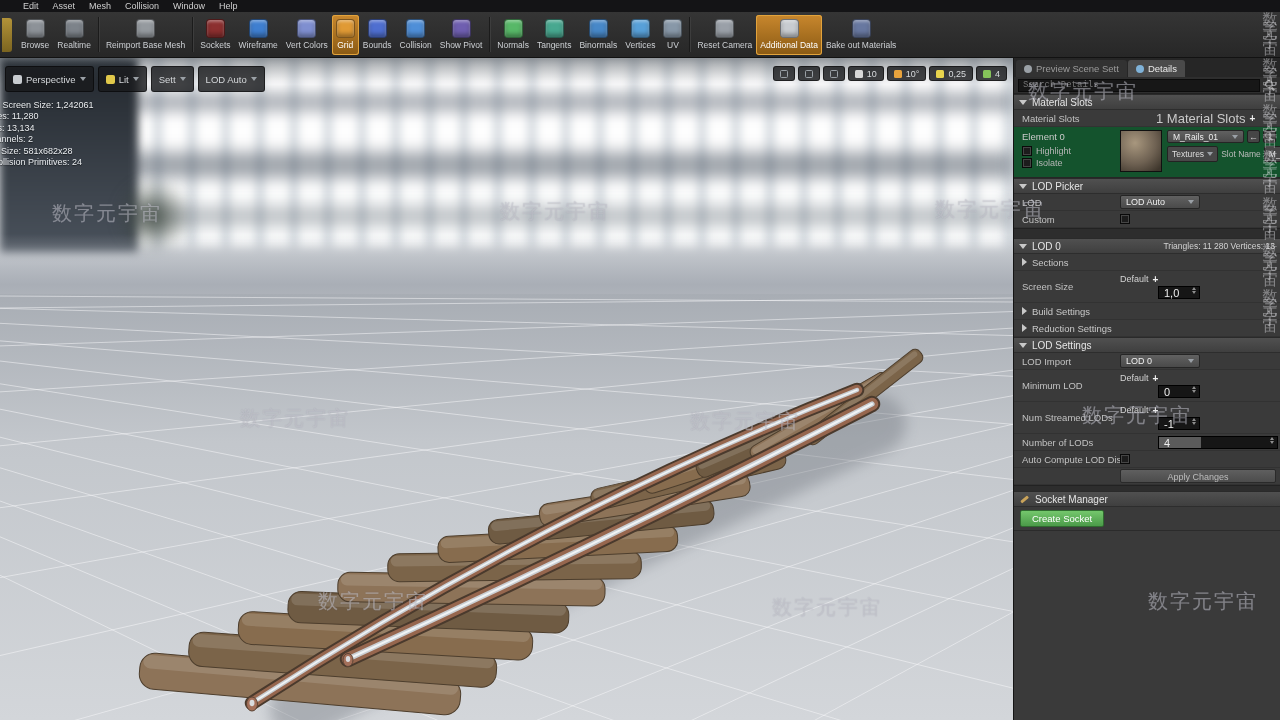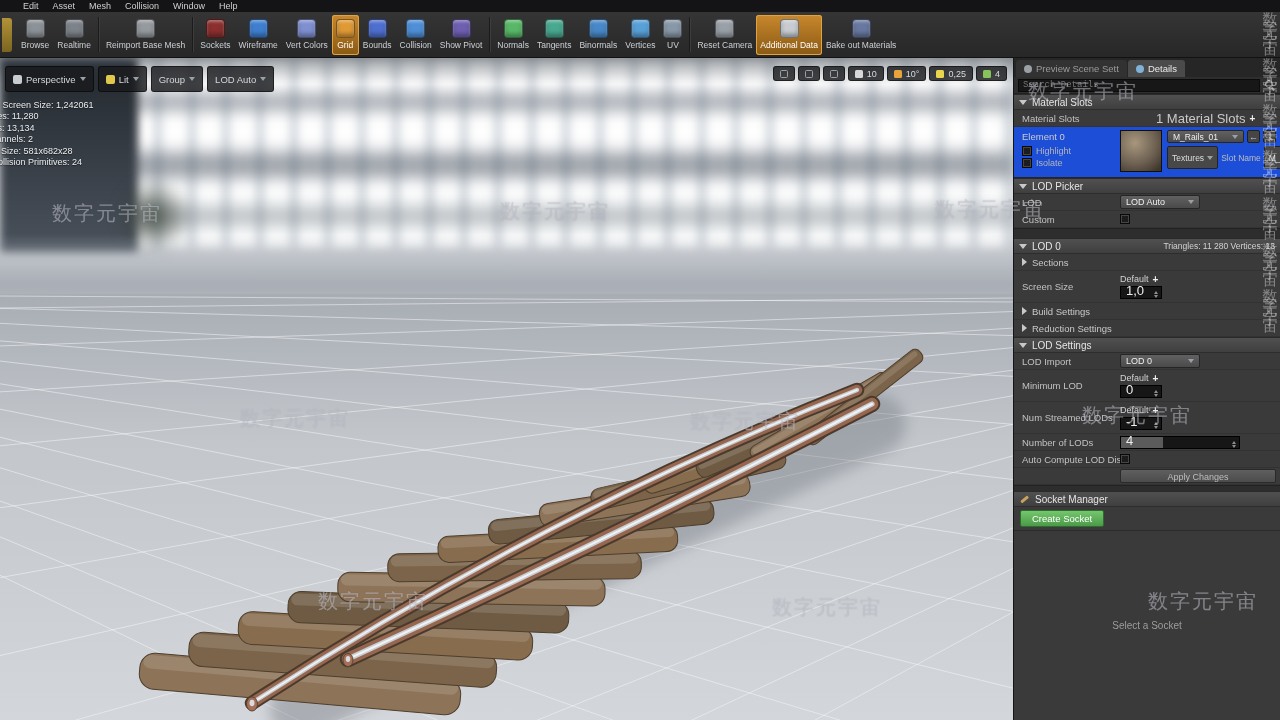--- a/index.html
+++ b/index.html
@@ -83,43 +83,43 @@
   .prow{display:flex;align-items:center;min-height:17px;padding:0 4px 0 8px;border-bottom:1px solid rgba(0,0,0,.12);}
   .prow.tall{min-height:30px;}
   .plabel{flex:0 0 98px;font-size:9.5px;color:#c2c2c2;white-space:nowrap;overflow:hidden;}
   .pvalue{flex:1;display:flex;align-items:center;gap:4px;min-width:0;}
   .pvalue.col{flex-direction:column;align-items:flex-start;gap:2px;padding:3px 0;}
   .def-row{display:flex;align-items:center;gap:4px;font-size:9px;color:#d2d2d2;}
   .plus{color:#eee;font-weight:bold;font-size:10px;line-height:9px;}
   .combo{display:flex;align-items:center;justify-content:space-between;background:linear-gradient(#616161,#4a4a4a);
          border:1px solid #252525;height:14px;padding:0 5px;color:#efefef;font-size:9px;min-width:80px;gap:8px;border-radius:2px;white-space:nowrap;}
   .combo.small{min-width:0;height:13px;font-size:8.5px;}
-  .spin{display:flex;align-items:flex-end;background:#161616;border:1px solid #000;height:13px;padding:0 3px 0 5px;
-        color:#ededed;font-size:13px;min-width:42px;gap:4px;}
+  .spin{display:flex;align-items:flex-start;background:#161616;border:1px solid #000;height:13px;padding:0 3px 0 5px;
+        color:#ededed;font-size:11px;min-width:42px;gap:4px;margin-left:38px;}
   .spin .arr{margin-left:auto;display:flex;flex-direction:column;gap:1px;}
   .arr .u{width:0;height:0;border-left:2.5px solid transparent;border-right:2.5px solid transparent;border-bottom:3px solid #8f8f8f;}
   .arr .d{width:0;height:0;border-left:2.5px solid transparent;border-right:2.5px solid transparent;border-top:3px solid #8f8f8f;}
   .spin.slider{min-width:120px;background:linear-gradient(90deg,#5b5b5b 0 36%,#161616 36%);}
   .cb{width:10px;height:10px;background:#1c1c1c;border:1px solid #090909;box-shadow:inset 0 0 0 1px #454545;flex:0 0 auto;}
   .cb-row{display:flex;align-items:center;gap:4px;font-size:9px;color:#b5b5b5;margin:1px 0;}
   .btn-apply{flex:1;text-align:center;background:linear-gradient(#5f5f5f,#4c4c4c);border:1px solid #2a2a2a;
              color:#bdbdbd;height:14px;line-height:14px;font-size:9px;border-radius:2px;}
   .gap{height:10px;flex:0 0 10px;background:#2d2d2d;border-top:1px solid #222;}
-  .mat-element{display:flex;background:#1d4ed8;border-bottom:1px solid #262626;padding:3px 4px 5px 8px;gap:4px;}
+  .mat-element{display:flex;background:#14532d;border-bottom:1px solid #262626;padding:3px 4px 5px 8px;gap:4px;}
   .mat-left{flex:0 0 94px;display:flex;flex-direction:column;}
   .elem-label{font-size:9.5px;color:#cbcbcb;margin:1px 0 3px;}
   .mat-right{flex:1;display:flex;gap:5px;min-width:0;}
   .thumb{width:42px;height:42px;flex:0 0 42px;border:1px solid #101010;
          background:radial-gradient(circle at 35% 30%,#a8977e,#6e6152 55%,#3e362c 92%);}
   .mat-ctrls{flex:1;display:flex;flex-direction:column;gap:3px;min-width:0;}
   .ctrl-row{display:flex;gap:3px;align-items:center;min-width:0;}
   .mat-combo{flex:1;min-width:0;overflow:hidden;}
   .sq-btn{width:13px;height:13px;background:#464646;border:1px solid #202020;color:#ccc;font-size:9px;
           display:flex;align-items:center;justify-content:center;border-radius:2px;flex:0 0 13px;}
-  .chip{display:flex;align-items:center;gap:3px;background:#484848;border:1px solid #232323;height:23px;
+  .chip{display:flex;align-items:center;gap:3px;background:#484848;border:1px solid #232323;height:16px;
         padding:0 4px;font-size:8.5px;color:#ddd;border-radius:2px;white-space:nowrap;}
   .slot-label{font-size:8.5px;color:#bbb;white-space:nowrap;}
   .wrench{width:11px;height:11px;position:relative;flex:0 0 11px;}
   .wrench::before{content:"";position:absolute;left:1px;top:4px;width:9px;height:2.5px;background:#c9a35a;
                   transform:rotate(-40deg);border-radius:1px;}
   .socket-create-row{height:24px;flex:0 0 24px;background:#3a3a3a;display:flex;align-items:center;
                      padding:0 6px;border-bottom:1px solid #2b2b2b;}
   .btn-green{background:linear-gradient(#74c76c,#4b9a49);border:1px solid #2f6b2f;color:#fff;font-size:9.5px;
              height:17px;line-height:16px;padding:0 11px;border-radius:2px;}
   .socket-empty{flex:1;display:flex;align-items:center;justify-content:center;color:#9c9c9c;font-size:10px;background:#3a3a3a;}
@@ -348,21 +348,21 @@
             <span class="vchip-icon" style="background: rgb(200, 204, 208);"></span>
             <span>Perspective</span>
             <span class="tri-down-sm"></span>
           </div>
           <div class="vchip">
             <span class="vchip-icon" style="background: rgb(224, 200, 74);"></span>
             <span>Lit</span>
             <span class="tri-down-sm"></span>
           </div>
           <div class="vchip">
-            <span>Group</span>
+            <span>Sett</span>
             <span class="tri-down-sm"></span>
           </div>
           <div class="vchip">
             <span>LOD Auto</span>
             <span class="tri-down-sm"></span>
           </div>
         </div>
       <div class="vp-camera" id="vp-camera">
           <div class="cam-chip">
             <span class="tool-icon"></span>
@@ -597,23 +597,20 @@
 
       <div class="gap" style="height:6px;flex-basis:6px;"></div>
 
       <div class="cat">
         <span class="wrench"></span>
         <span>Socket Manager</span>
       </div>
       <div class="socket-create-row">
         <div class="btn-green">Create Socket</div>
       </div>
-      <div class="socket-empty">
-        <span>Select a Socket</span>
-      </div>
     </div>
   </div>
 
   <div class="watermarks" id="watermarks">
       <div class="wm" style="left: 52px; top: 200px;">数字元宇宙</div>
       <div class="wm" style="left: 500px; top: 198px;">数字元宇宙</div>
       <div class="wm" style="left: 935px; top: 196px;">数字元宇宙</div>
       <div class="wm" style="left: 240px; top: 405px;">数字元宇宙</div>
       <div class="wm" style="left: 690px; top: 408px;">数字元宇宙</div>
       <div class="wm" style="left: 1082px; top: 402px;">数字元宇宙</div>

